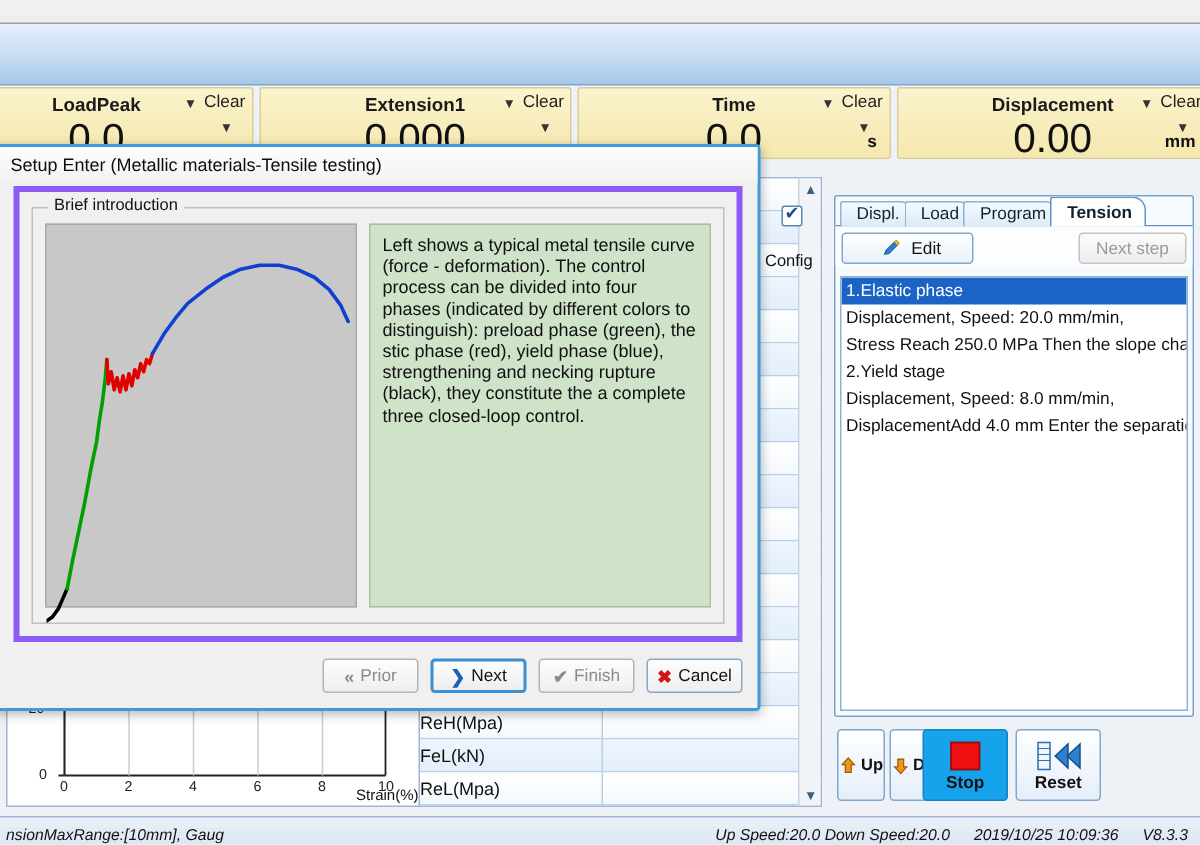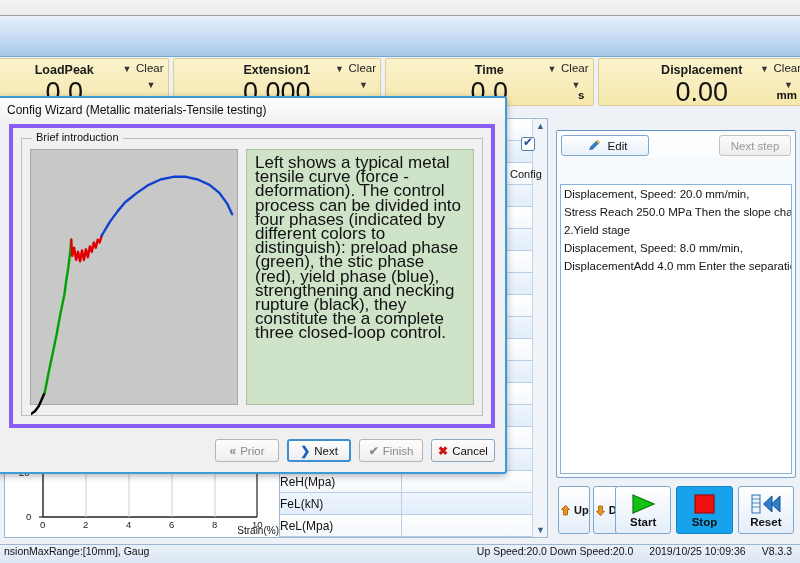--- a/index.html
+++ b/index.html
@@ -168,21 +168,21 @@
     justify-content: center; gap: 1px;
     font-size: 11.5px; font-weight: bold; color: #111;
   }
   .bigbtn.active { background: #17a3ec; border-color: #1183c2; }
 
   
   .statusbar {
     position: absolute; left: 0; bottom: 0; width: 800px; height: 19px;
     background: linear-gradient(#eaf1f8, #dbe7f3);
     border-top: 1px solid #9cb6d4;
-    display: flex; align-items: flex-start; font-size: 10.5px; color: #111;
+    display: flex; align-items: flex-end; font-size: 10.5px; color: #111; font-style: italic;
   }
   .sb-left { padding-left: 4px; flex: 1; }
   .sb-seg { padding: 0 8px; white-space: nowrap; }
 
   
   .dialog {
     position: absolute; left: -3px; top: 96px; width: 510px; height: 378px;
     background: #f0f0f0;
     border: 2px solid #3e9ad8;
     border-radius: 3px;
@@ -205,21 +205,21 @@
     position: absolute; left: 10px; top: -8px; background: #f0f0f0;
     padding: 0 4px; font-size: 11px; color: #111;
   }
   .curve-box {
     position: absolute; left: 8px; top: 10px; width: 208px; bottom: 10px;
     background: #c8c8c8; border: 1px solid #a8a8a8;
   }
   .info-box {
     position: absolute; left: 224px; right: 8px; top: 10px; bottom: 10px;
     background: #cfe3c8; border: 1px solid #a8bfa0;
-    padding: 6px 8px; font-size: 17px; color: #111; line-height: 14.2px;
+    padding: 6px 8px; font-size: 12px; color: #111; line-height: 14.2px;
   }
   .dlg-buttons {
     position: absolute; right: 10px; bottom: 10px;
     display: flex; gap: 8px;
   }
   .dbtn {
     width: 64px; height: 23px; border: 1px solid #b4b4b4; border-radius: 3px;
     background: linear-gradient(#fdfdfd, #eeeeee);
     display: flex; align-items: center; justify-content: center; gap: 4px;
     font-size: 11.5px; color: #8a8a8a;
@@ -416,36 +416,43 @@
       <div class="ro-caret c2">▼</div>
       <div class="ro-unit">mm</div>
     </div>
   </div>
 
   <div class="chk-caret">▼</div>
   <div class="chk"></div>
   <div class="chk-label">Config</div>
 
   <div class="right-panel">
+    <div class="tabs">
+      <div class="tab"><span>Displ.</span></div>
+      <div class="tab"><span>Load</span></div>
+      <div class="tab"><span>Program</span></div>
+      <div class="tab active"><span>Tension</span></div>
+    </div>
     <div class="tab-strip-line"></div>
 
     <div class="rp-toolbar">
       <div class="btn btn-edit">
         <svg class="pen-icon" viewBox="0 0 16 16">
           <path d="M2 13l1.3-3.4L10 3l2.6 2.6-6.7 6.7L2 13z" fill="#2f7fd0" stroke="#14508c" stroke-width=".8"></path>
           <path d="M10 3l1.6-1.6 2.6 2.6L12.6 5.6z" fill="#f2c230" stroke="#9a7a10" stroke-width=".8"></path>
         </svg>
         <span>Edit</span>
       </div>
       <div class="btn btn-next-step">
         <span>Next step</span>
       </div>
     </div>
 
     <div class="phase-list" id="phase-list">
+        <div class="phase-item sel">1.Elastic phase</div>
         <div class="phase-item">Displacement, Speed: 20.0 mm/min,</div>
         <div class="phase-item">Stress Reach 250.0 MPa Then the slope changes into</div>
         <div class="phase-item">2.Yield stage</div>
         <div class="phase-item">Displacement, Speed: 8.0 mm/min,</div>
         <div class="phase-item">DisplacementAdd 4.0 mm Enter the separation stage</div>
       </div>
   </div>
 
   <div class="ctrl-bar">
     <div class="ctrl-row">
@@ -455,26 +462,20 @@
             <path d="M8 1.5 L13 7 H10.4 V13.5 H5.6 V7 H3 Z" fill="#f0941e" stroke="#9c5a05" stroke-width="1"></path>
           </svg>
           <span>Up</span>
         </div>
         <div class="ud-btn">
           <svg width="13" height="13" viewBox="0 0 16 16">
             <path d="M8 14.5 L13 9 H10.4 V2.5 H5.6 V9 H3 Z" fill="#f0941e" stroke="#9c5a05" stroke-width="1"></path>
           </svg>
           <span>Down</span>
         </div>
-      </div>
-      <div class="bigbtn">
-        <svg width="28" height="22" viewBox="0 0 28 22">
-          <path d="M4 2 L25 11 L4 20 Z" fill="#12c212" stroke="#0a7a0a" stroke-width="1.2"></path>
-        </svg>
-        <span>Start</span>
       </div>
       <div class="bigbtn active">
         <svg width="25" height="22" viewBox="0 0 25 22">
           <rect x="3" y="2" width="19" height="18" fill="#ef1111" stroke="#9c0b0b" stroke-width="1.2"></rect>
         </svg>
         <span>Stop</span>
       </div>
       <div class="bigbtn">
         <svg width="32" height="22" viewBox="0 0 32 22">
           <rect x="2" y="2" width="8" height="18" fill="#eef6fd" stroke="#2f6fae" stroke-width="1"></rect>
@@ -490,21 +491,21 @@
   </div>
 
   <div class="statusbar">
     <div class="sb-left">nsionMaxRange:[10mm], Gaug</div>
     <div class="sb-seg">Up Speed:20.0 Down Speed:20.0</div>
     <div class="sb-seg">2019/10/25 10:09:36</div>
     <div class="sb-seg">V8.3.3</div>
   </div>
 
   <div class="dialog">
-    <div class="dlg-title">Config Wizard (Metallic materials-Tensile testing)</div>
+    <div class="dlg-title">Setup Enter (Metallic materials-Tensile testing)</div>
     <div class="dlg-body">
       <div class="group-box">
         <div class="group-legend">Brief introduction</div>
 
         <div class="curve-box">
           <svg id="curve-svg" width="206" height="268" viewBox="0 0 210 200" preserveAspectRatio="none">
               <polyline points="0.00,197.00 4.00,195.00 8.00,191.00 11.00,186.00 14.00,181.00" fill="none" stroke="#000000" stroke-width="2.4" stroke-linejoin="round" stroke-linecap="round" vector-effect="non-scaling-stroke"></polyline>
               <polyline points="14.00,181.00 18.00,166.00 22.00,152.00 26.00,138.00 30.00,122.00 34.00,108.00 36.00,97.00 38.00,88.00 40.00,76.00 41.00,67.00" fill="none" stroke="#00a000" stroke-width="2.4" stroke-linejoin="round" stroke-linecap="round" vector-effect="non-scaling-stroke"></polyline>
               <polyline points="41.00,67.00 42.00,79.00 44.00,73.00 46.00,82.00 48.00,76.00 50.00,83.00 52.00,75.00 54.00,82.00 56.00,74.00 58.00,80.00 60.00,72.00 62.00,76.00 64.00,69.00 66.00,73.00 68.00,67.00 70.00,69.00 72.00,64.00" fill="none" stroke="#e00000" stroke-width="2.4" stroke-linejoin="round" stroke-linecap="round" vector-effect="non-scaling-stroke"></polyline>
               <polyline points="72.00,64.00 80.00,54.00 88.00,46.00 96.00,39.00 108.00,32.00 120.00,26.00 132.00,22.00 145.00,20.00 158.00,20.00 170.00,22.00 182.00,26.00 192.00,32.00 200.00,40.00 205.00,48.00" fill="none" stroke="#1040d0" stroke-width="2.4" stroke-linejoin="round" stroke-linecap="round" vector-effect="non-scaling-stroke"></polyline>

